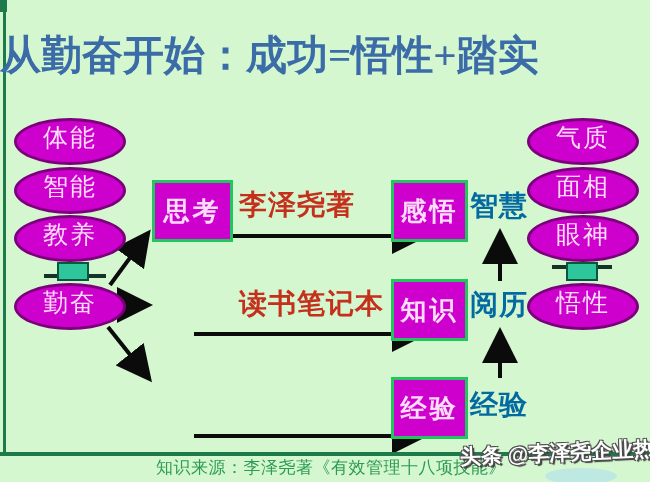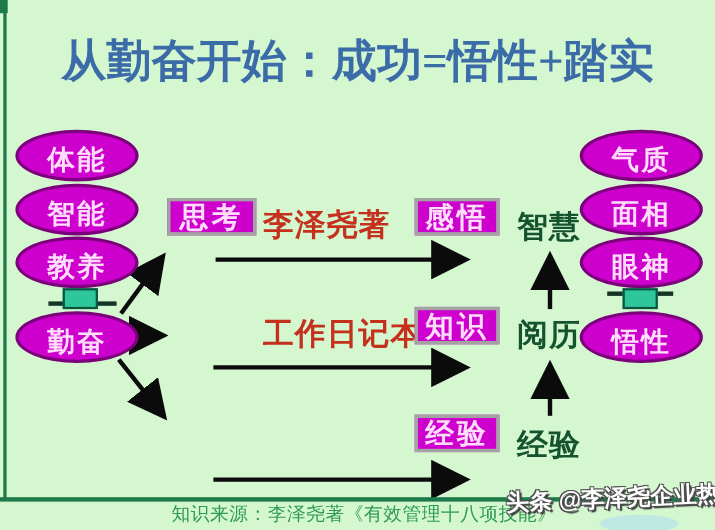--- a/index.html
+++ b/index.html
@@ -7,53 +7,53 @@
     position:relative;width:650px;height:482px;overflow:hidden;
     background:#d4f7d0;
     font-family:"Liberation Serif","DejaVu Serif",serif;
   }
   
   .frame-left{position:absolute;left:3px;top:6px;width:3px;height:447px;background:#1d7a4a;z-index:0;}
   .frame-corner{position:absolute;left:0;top:0;width:7px;height:12px;background:#1d7a4a;z-index:0;}
   .frame-bottom{position:absolute;left:0;top:452px;width:650px;height:4px;background:#1d7a4a;z-index:4;}
 
   .title{
-    position:absolute;top:28px;left:0;width:650px;text-align:center;
+    position:absolute;top:28px;left:0;width:650px;
     font-size:41px;font-weight:bold;color:#3c6ca8;letter-spacing:0px;z-index:2;
     white-space:nowrap;
   }
 
   .ellipse{
     position:absolute;width:112px;height:47px;border-radius:50%;
     background:#ce00ce;border:3px solid #7c007c;box-sizing:border-box;
-    display:flex;align-items:flex-end;justify-content:center;
-    color:#ffdcfc;font-size:25px;font-weight:bold;letter-spacing:2px;z-index:2;
+    display:flex;align-items:flex-start;justify-content:center;
+    color:#ffdcfc;font-size:25px;font-weight:normal;letter-spacing:2px;z-index:2;
   }
   .col-left .ellipse{left:14px;}
   .col-right .ellipse{left:527px;}
 
   .box{
-    position:absolute;height:34px;box-sizing:border-box;
-    background:#ce00ce;border:3px solid #a3a3a3;
+    position:absolute;height:62px;box-sizing:border-box;
+    background:#ce00ce;border:3px solid #22c55e;
     display:flex;align-items:center;justify-content:center;
     color:#ffdcfc;font-size:26px;font-weight:bold;letter-spacing:3px;z-index:2;
   }
   .box.left{left:152px;width:81px;}
-  .box.right{left:377px;width:77px;text-align:center;}
+  .box.right{left:391px;width:77px;text-align:center;}
 
   .note{
     position:absolute;left:239px;width:152px;z-index:2;
     font-size:28px;font-weight:bold;white-space:nowrap;letter-spacing:1px;
   }
   .note-red{color:#c5301c;}
   .note-dark{color:#1e1e1e;}
 
   .quality{
     position:absolute;left:470px;z-index:2;
-    font-size:28px;font-weight:bold;color:#14532d;white-space:nowrap;letter-spacing:1px;
+    font-size:28px;font-weight:bold;color:#0369a1;white-space:nowrap;letter-spacing:1px;
   }
 
   .connector-rect{
     position:absolute;width:32px;height:19px;background:#2ec79b;
     border:2px solid #0a5440;box-sizing:border-box;z-index:2;
   }
   .connector-wing{position:absolute;height:4px;background:#143428;z-index:1;}
 
   .arrows{position:absolute;left:0;top:0;z-index:1;}
 
@@ -136,21 +136,21 @@
 
   <div class="box left" style="top:180px">
       <span>思考</span>
     </div>
   <div class="note note-red" style="top:186px">李泽尧著</div>
   <div class="box right" style="top:180px">
       <span>感悟</span>
     </div>
   <div class="quality" style="top:187px">智慧</div>
 
-  <div class="note note-red" style="top:285px">工作日记本</div>
+  <div class="note note-red" style="top:285px">读书笔记本</div>
   <div class="box right" style="top:279px">
       <span>知识</span>
     </div>
   <div class="quality" style="top:286px">阅历</div>
 
   <div class="box right" style="top:377px">
       <span>经验</span>
     </div>
   <div class="quality" style="top:386px">经验</div>
 

